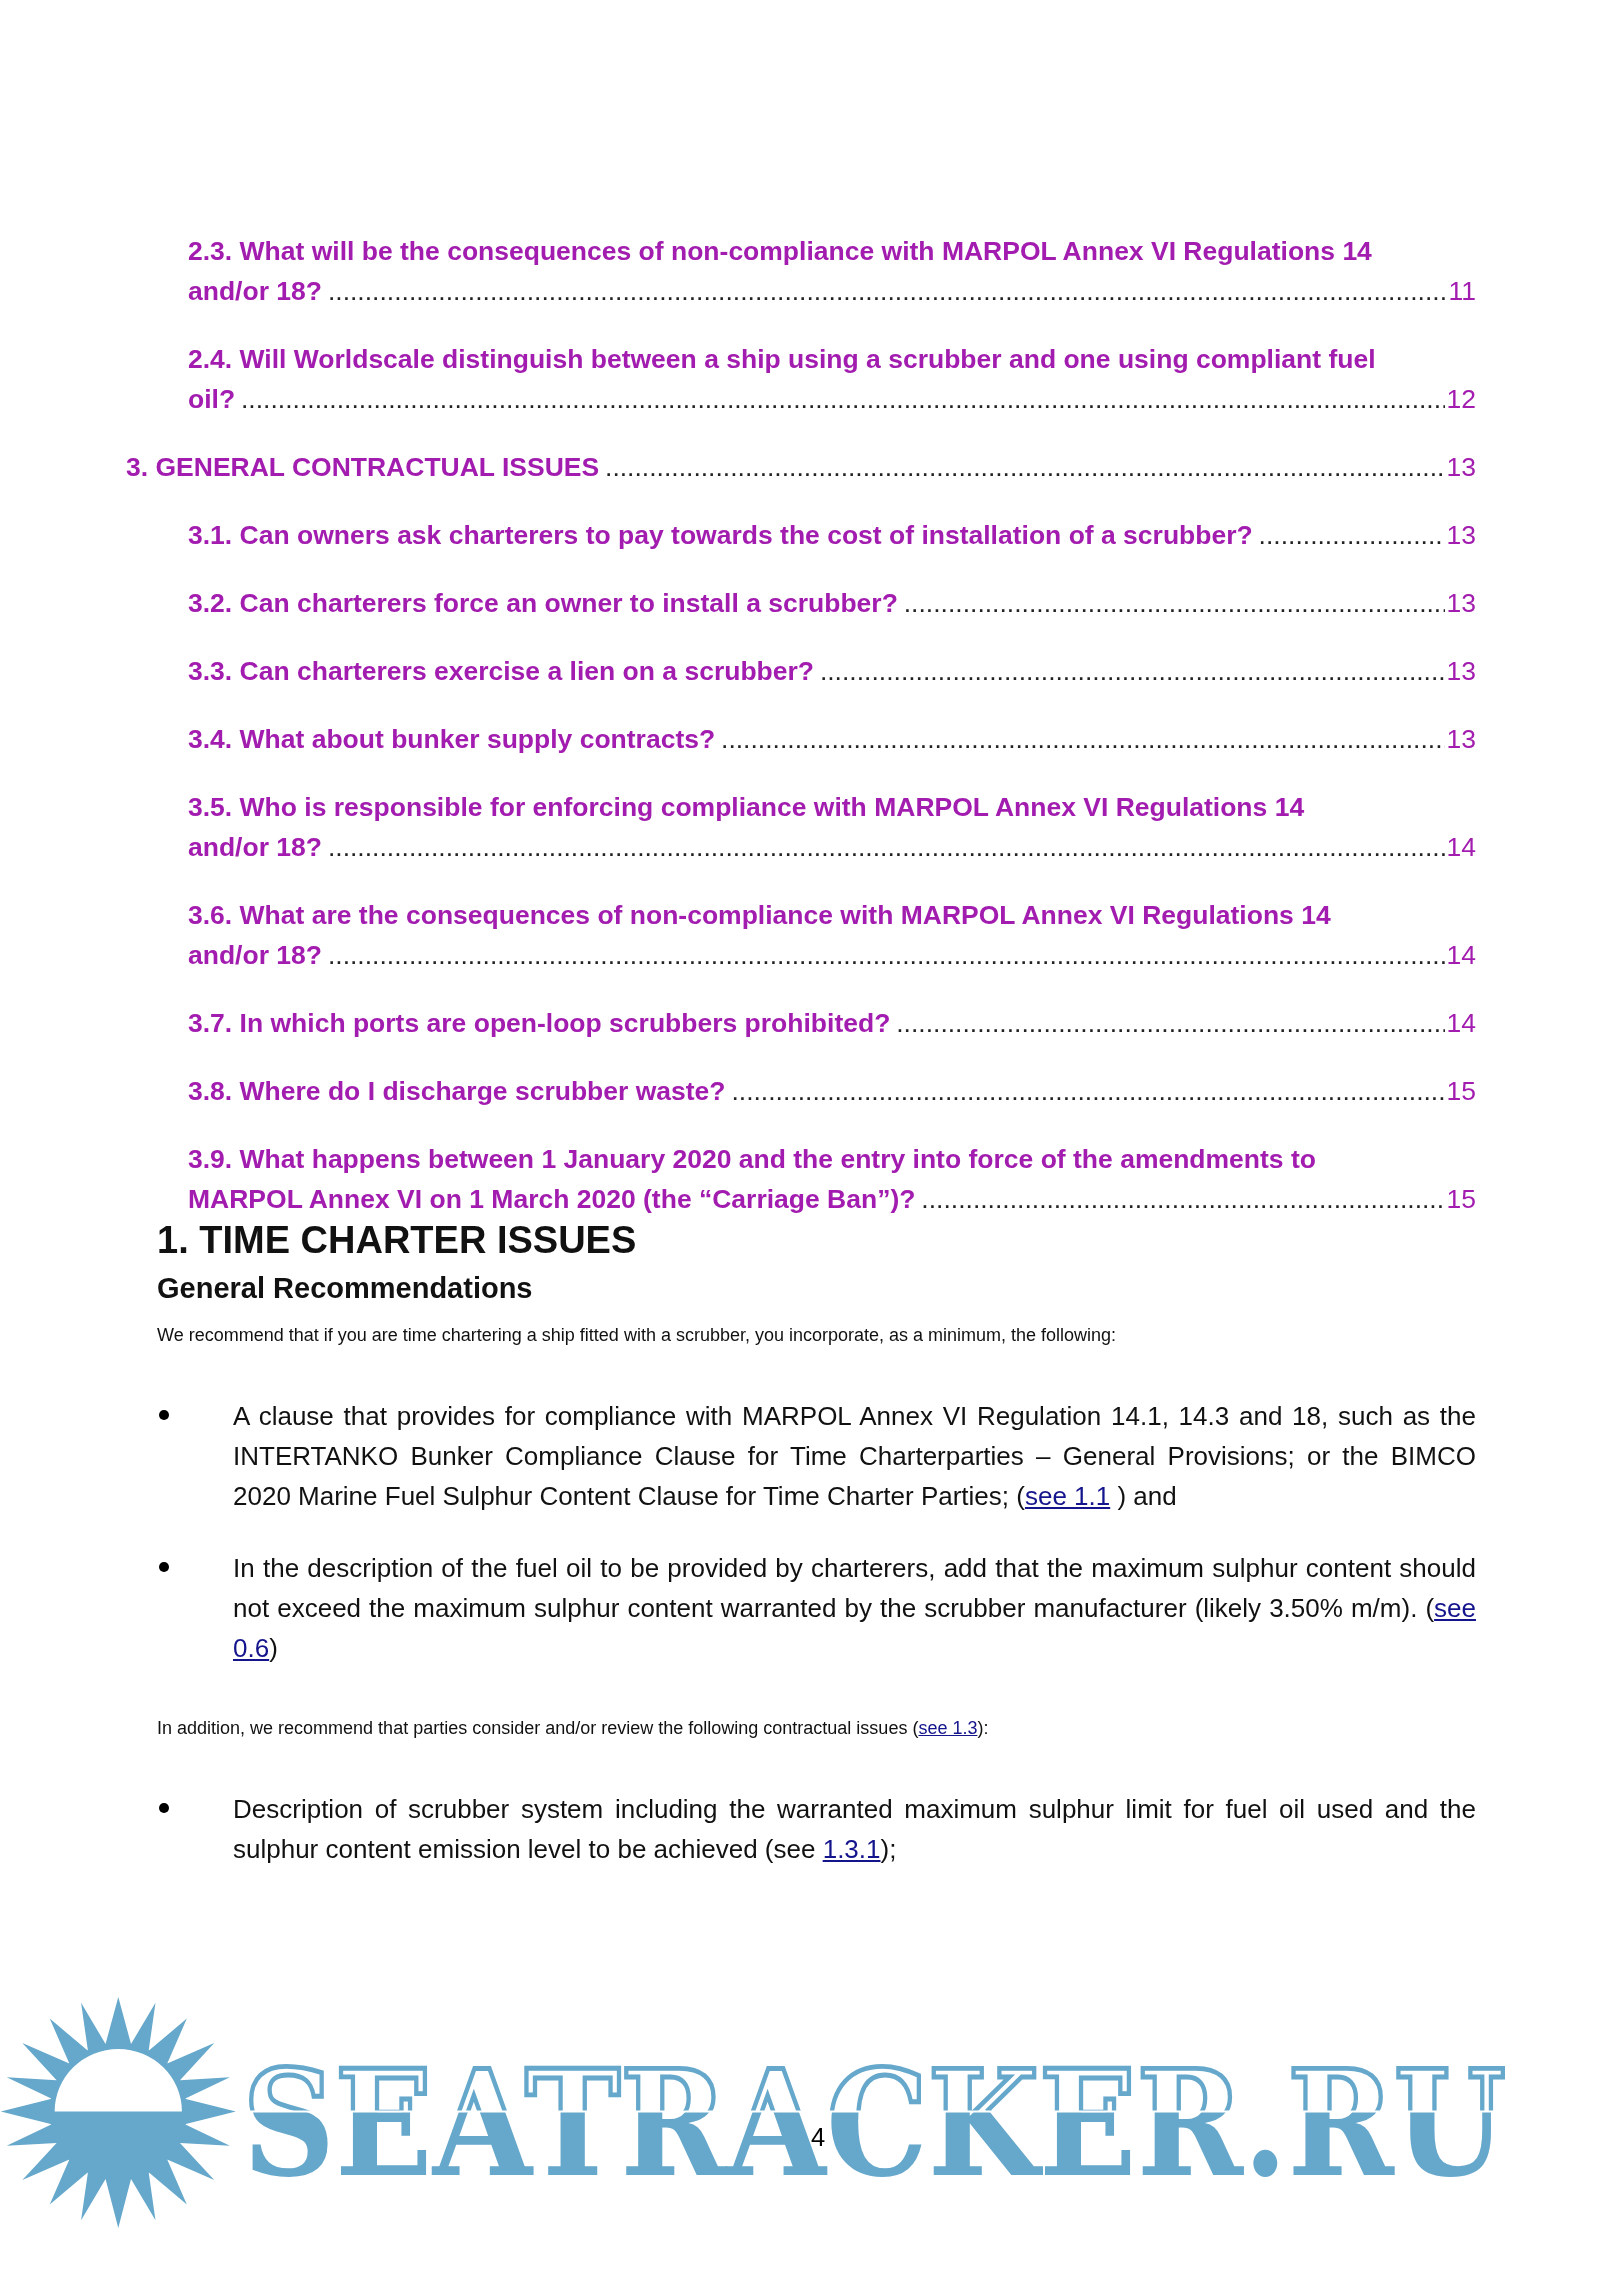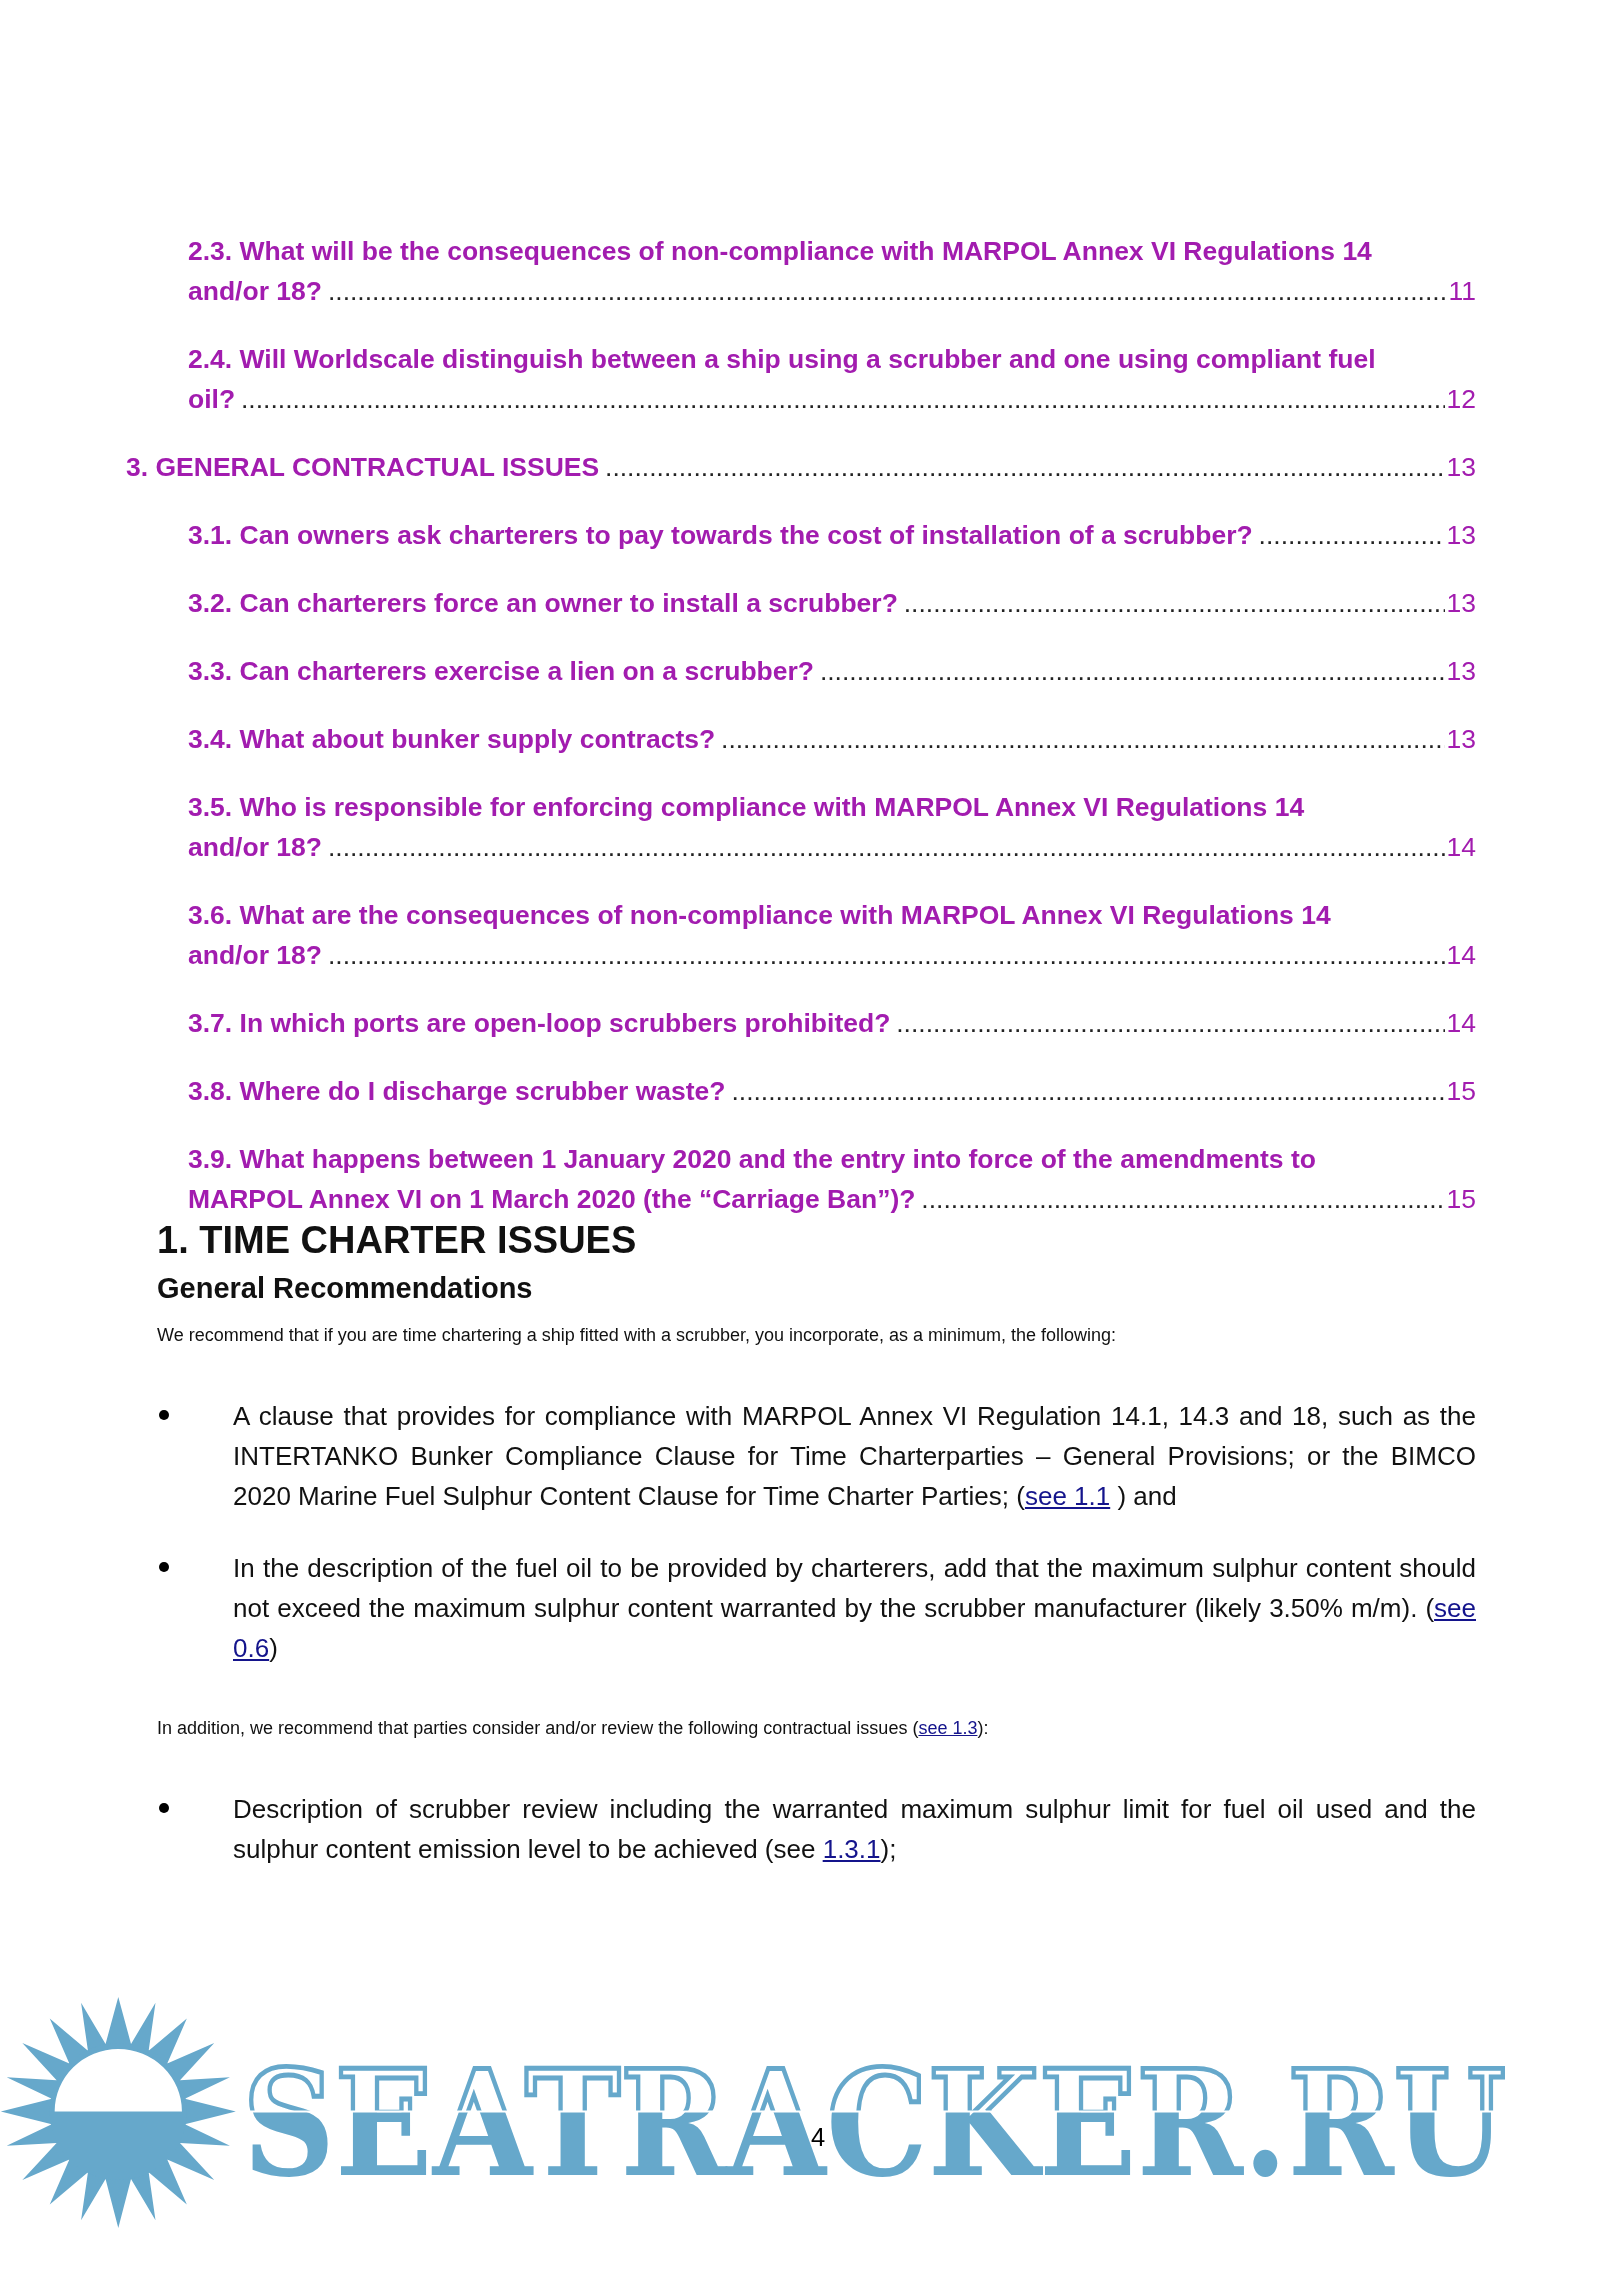--- a/index.html
+++ b/index.html
@@ -163,21 +163,21 @@
       <span class="dot"></span>
       <span class="btxt"><span>In the description of the fuel oil to be provided by charterers, add that the maximum sulphur content should not exceed the maximum sulphur content warranted by the scrubber manufacturer (likely 3.50% m/m). (</span><a class="lnk dark" href="#">see 0.6</a><span>)</span></span>
     </div>
     <div class="gap"></div>
 
     <p class="para"><span>In addition, we recommend that parties consider and/or review the following contractual issues (</span><a class="lnk dark" href="#">see 1.3</a><span>):</span></p>
     <div class="gap"></div>
 
     <div class="bullet">
       <span class="dot"></span>
-      <span class="btxt"><span>Description of scrubber review including the warranted maximum sulphur limit for fuel oil used and the sulphur content emission level to be achieved (see </span><a class="lnk dark" href="#">1.3.1</a><span>);</span></span>
+      <span class="btxt"><span>Description of scrubber system including the warranted maximum sulphur limit for fuel oil used and the sulphur content emission level to be achieved (see </span><a class="lnk dark" href="#">1.3.1</a><span>);</span></span>
     </div>
   </div>
 
   <div class="wm">
     <svg width="1621" height="234" viewBox="0 0 1654 239">
       <g fill="#66a8cb">
 
         <polygon points="
           120,0 133,48 158,6 151,55 190,22 170,68 218,47 183,85 234,82 188,104 240,117 188,130 234,152 183,149 218,187 170,166 190,212 151,179 158,228 133,186 120,236 107,186 82,228 89,179 50,212 70,166 22,187 57,149 6,152 52,130 0,117 52,104 6,82 57,85 22,47 70,68 50,22 89,55 82,6 107,48"></polygon>
         <circle cx="120" cy="117" r="70"></circle>

